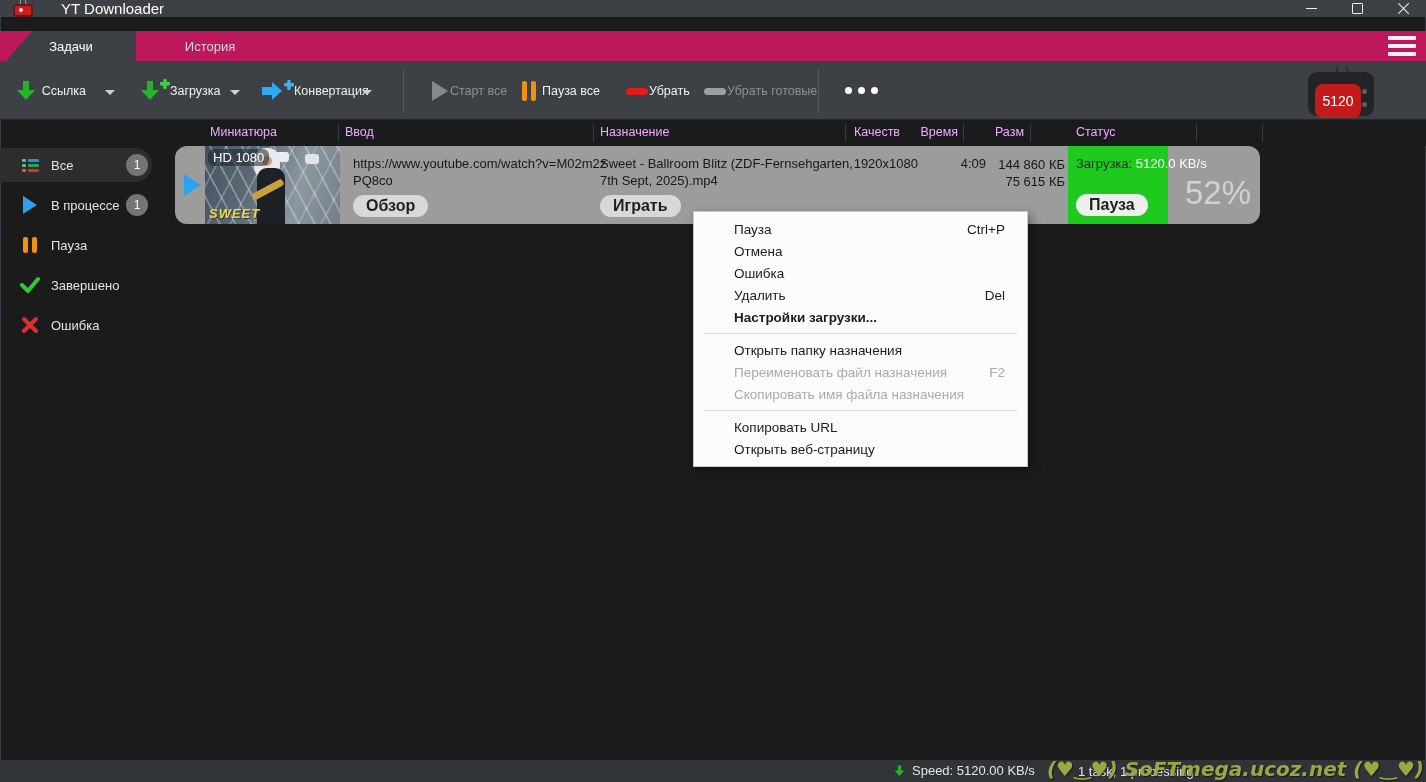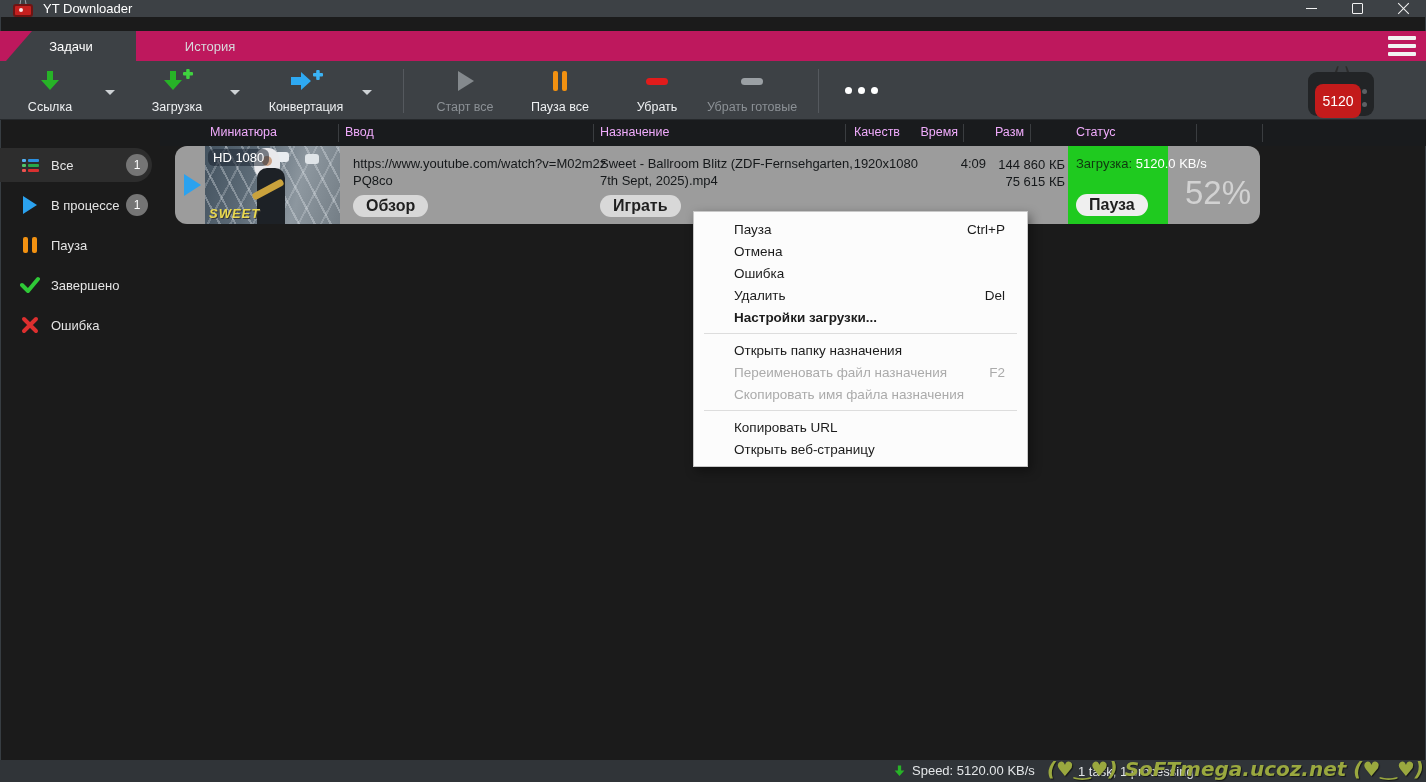--- a/index.html
+++ b/index.html
@@ -4,21 +4,21 @@
 <style>
   * { margin:0; padding:0; box-sizing:border-box; }
   body { background:#000; }
   .app{
     position:relative; width:1426px; height:782px; overflow:hidden;
     background:#1b1b1b; font-family:"Liberation Sans",sans-serif;
     box-shadow: inset 0 0 0 1px rgba(110,125,140,.35);
   }
   
   .titlebar{position:absolute;top:0;left:0;right:0;height:17px;background:#3d4145;
-    display:flex;align-items:center;color:#fff;font-size:13px;}
+    display:flex;align-items:center;color:#fff;font-size:15px;gap:18px;}
   .app-icon{width:22px;height:18px;margin:0 9px 0 12px;position:relative;}
   .app-icon .tv{position:absolute;left:1px;top:4px;width:20px;height:13px;background:#c5201f;
     border:2px solid #6e1413;border-radius:3px;}
   .app-icon .tv::after{content:"";position:absolute;left:4px;top:2px;width:4px;height:4px;
     background:#fff;border-radius:50%;opacity:.9;}
   .app-icon .ant{position:absolute;top:-1px;left:8px;width:6px;height:5px;
     border-left:1px solid #9aa0a5;border-right:1px solid #9aa0a5;transform:perspective(6px) rotateX(24deg);}
   .win-controls{margin-left:auto;display:flex;height:31px;}
   .win-btn{width:46px;height:31px;display:flex;align-items:center;justify-content:center;}
   .glyph-min{width:11px;height:1px;background:#f2f2f2;}
@@ -31,21 +31,21 @@
   .tab-active{position:absolute;left:6px;top:0;width:130px;height:30px;background:#3d4145;color:#fff;
     display:flex;align-items:center;justify-content:center;font-size:13px;
     clip-path:polygon(26px 0,100% 0,100% 100%,0 100%);}
   .tab-inactive{position:absolute;left:150px;top:0;width:120px;height:30px;color:#d8dadd;
     display:flex;align-items:center;justify-content:center;font-size:13px;}
   .hamburger{position:absolute;right:10px;top:5px;width:28px;height:20px;display:flex;
     flex-direction:column;justify-content:space-between;}
   .hamburger div{height:4px;background:#f2f2f2;border-radius:1px;}
   
   .toolbar{position:absolute;top:61px;left:0;right:0;height:59px;background:#3d4145;border-bottom:1px solid #26292c;}
-  .tb-btn{position:absolute;top:7px;height:46px;display:flex;flex-direction:column;align-items:center;
+  .tb-btn{position:absolute;top:7px;height:46px;display:flex;flex-direction:row;align-items:center;
     justify-content:space-between;color:#eef0f2;font-size:12.5px;white-space:nowrap;}
   .tb-btn .ic{height:26px;display:flex;align-items:center;justify-content:center;}
   .tb-btn.disabled{color:#8b9095;}
   .chev{position:absolute;top:29px;width:0;height:0;border-left:5px solid transparent;
     border-right:5px solid transparent;border-top:5px solid #ced2d5;}
   .tb-sep{position:absolute;top:8px;width:1px;height:44px;background:#55595e;}
   .dots{position:absolute;left:845px;top:26px;display:flex;gap:6px;}
   .dots div{width:7px;height:7px;border-radius:50%;background:#fff;}
   .speed-tv{position:absolute;left:1306px;top:4px;width:72px;height:52px;}
   .speed-tv .ant{position:absolute;top:0;left:30px;width:12px;height:8px;

